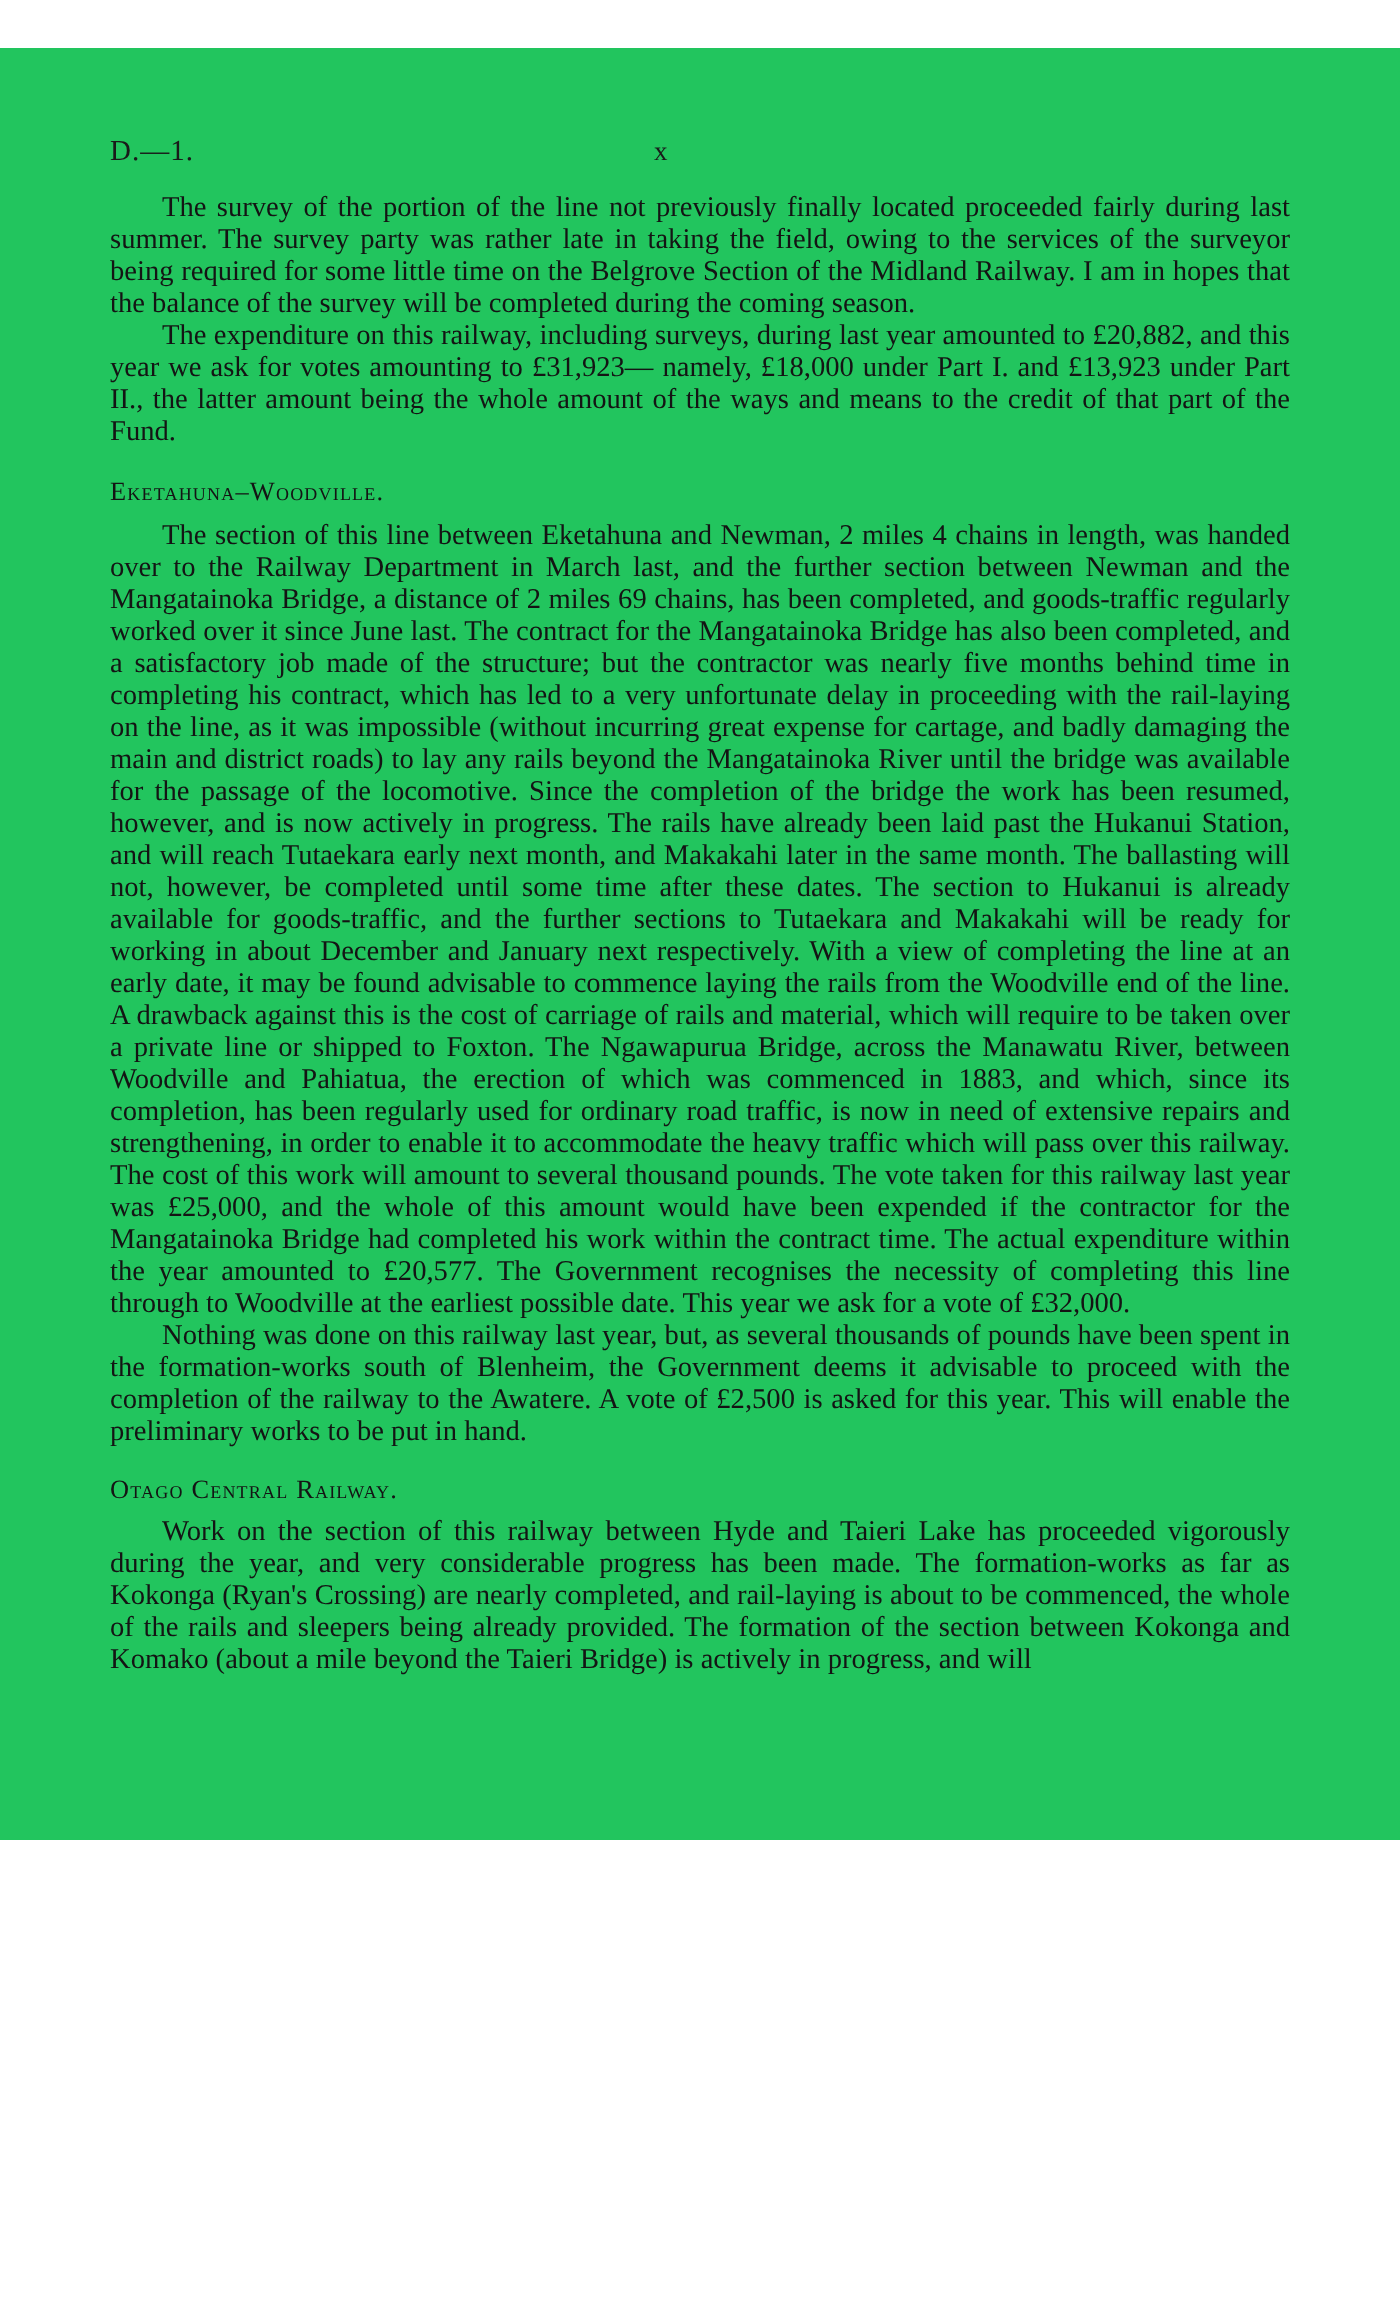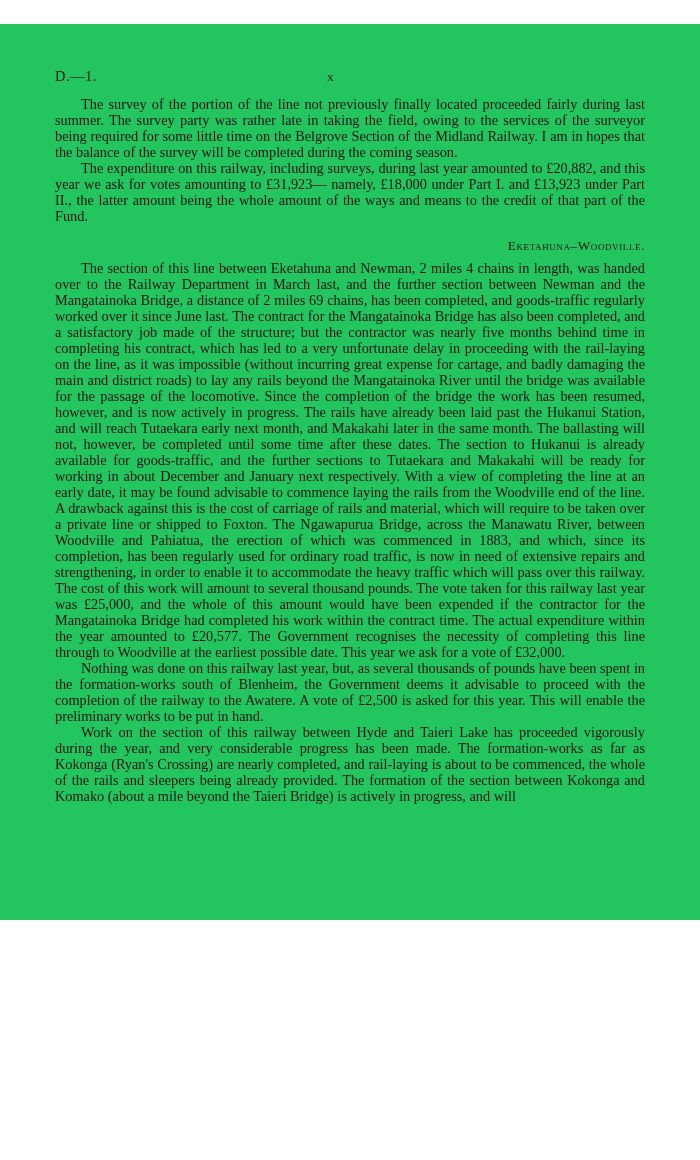--- a/index.html
+++ b/index.html
@@ -56,21 +56,21 @@
     text-align: justify;
     text-justify: inter-word;
     text-indent: 26px;
     color: #141414;
     -webkit-font-smoothing: antialiased;
   }
   h2.section-head {
     margin: 14px 0 6px 0;
     font-size: 13.2px;
     font-weight: normal;
-    text-align: right;
+    text-align: left;
     letter-spacing: 0.6px;
     font-variant: small-caps;
     text-transform: none;
     color: #141414;
   }
   h2.section-head.tight {
     margin-top: 13px;
     margin-bottom: 5px;
   }
 </style>
@@ -90,18 +90,19 @@
 
     <p class="para">The expenditure on this railway, including surveys, during last year amounted to £20,882, and this year we ask for votes amounting to £31,923— namely, £18,000 under Part I. and £13,923 under Part II., the latter amount being the whole amount of the ways and means to the credit of that part of the Fund.</p>
 
     <h2 class="section-head">Eketahuna–Woodville.</h2>
 
     <p class="para">The section of this line between Eketahuna and Newman, 2 miles 4 chains in length, was handed over to the Railway Department in March last, and the further section between Newman and the Mangatainoka Bridge, a distance of 2 miles 69 chains, has been completed, and goods-traffic regularly worked over it since June last.   The contract for the Mangatainoka Bridge has also been completed, and a satisfactory job made of the structure; but the contractor was nearly five months behind time in completing his contract, which has led to a very unfortunate delay in proceeding with the rail-laying on the line, as it was impossible (without incurring great expense for cartage, and badly damaging the main and district roads) to lay any rails beyond the Mangatainoka River until the bridge was available for the passage of the locomotive.   Since the completion of the bridge the work has been resumed, however, and is now actively in progress.   The rails have already been laid past the Hukanui Station, and will reach Tutaekara early next month, and Makakahi later in the same month.   The ballasting will not, however, be completed until some time after these dates.   The section to Hukanui is already available for goods-traffic, and the further sections to Tutaekara and Makakahi will be ready for working in about December and January next respectively.   With a view of completing the line at an early date, it may be found advisable to commence laying the rails from the Woodville end of the line.   A drawback against this is the cost of carriage of rails and material, which will require to be taken over a private line or shipped to Foxton.   The Ngawapurua Bridge, across the Manawatu River, between Woodville and Pahiatua, the erection of which was commenced in 1883, and which, since its completion, has been regularly used for ordinary road traffic, is now in need of extensive repairs and strengthening, in order to enable it to accommodate the heavy traffic which will pass over this railway.   The cost of this work will amount to several thousand pounds.   The vote taken for this railway last year was £25,000, and the whole of this amount would have been expended if the contractor for the Mangatainoka Bridge had completed his work within the contract time.   The actual expenditure within the year amounted to £20,577.   The Government recognises the necessity of completing this line through to Woodville at the earliest possible date.   This year we ask for a vote of £32,000.</p>
 
 
     <p class="para">Nothing was done on this railway last year, but, as several thousands of pounds have been spent in the formation-works south of Blenheim, the Government deems it advisable to proceed with the completion of the railway to the Awatere. A vote of £2,500 is asked for this year.   This will enable the preliminary works to be put in hand.</p>
 
+    <h2 class="section-head tight">Otago Central Railway.</h2>
 
     <p class="para">Work on the section of this railway between Hyde and Taieri Lake has proceeded vigorously during the year, and very considerable progress has been made. The formation-works as far as Kokonga (Ryan's Crossing) are nearly completed, and rail-laying is about to be commenced, the whole of the rails and sleepers being already provided.   The formation of the section between Kokonga and Komako (about a mile beyond the Taieri Bridge) is actively in progress, and will</p>
 
   </div>
 
 </div>
 
 </body></html>

